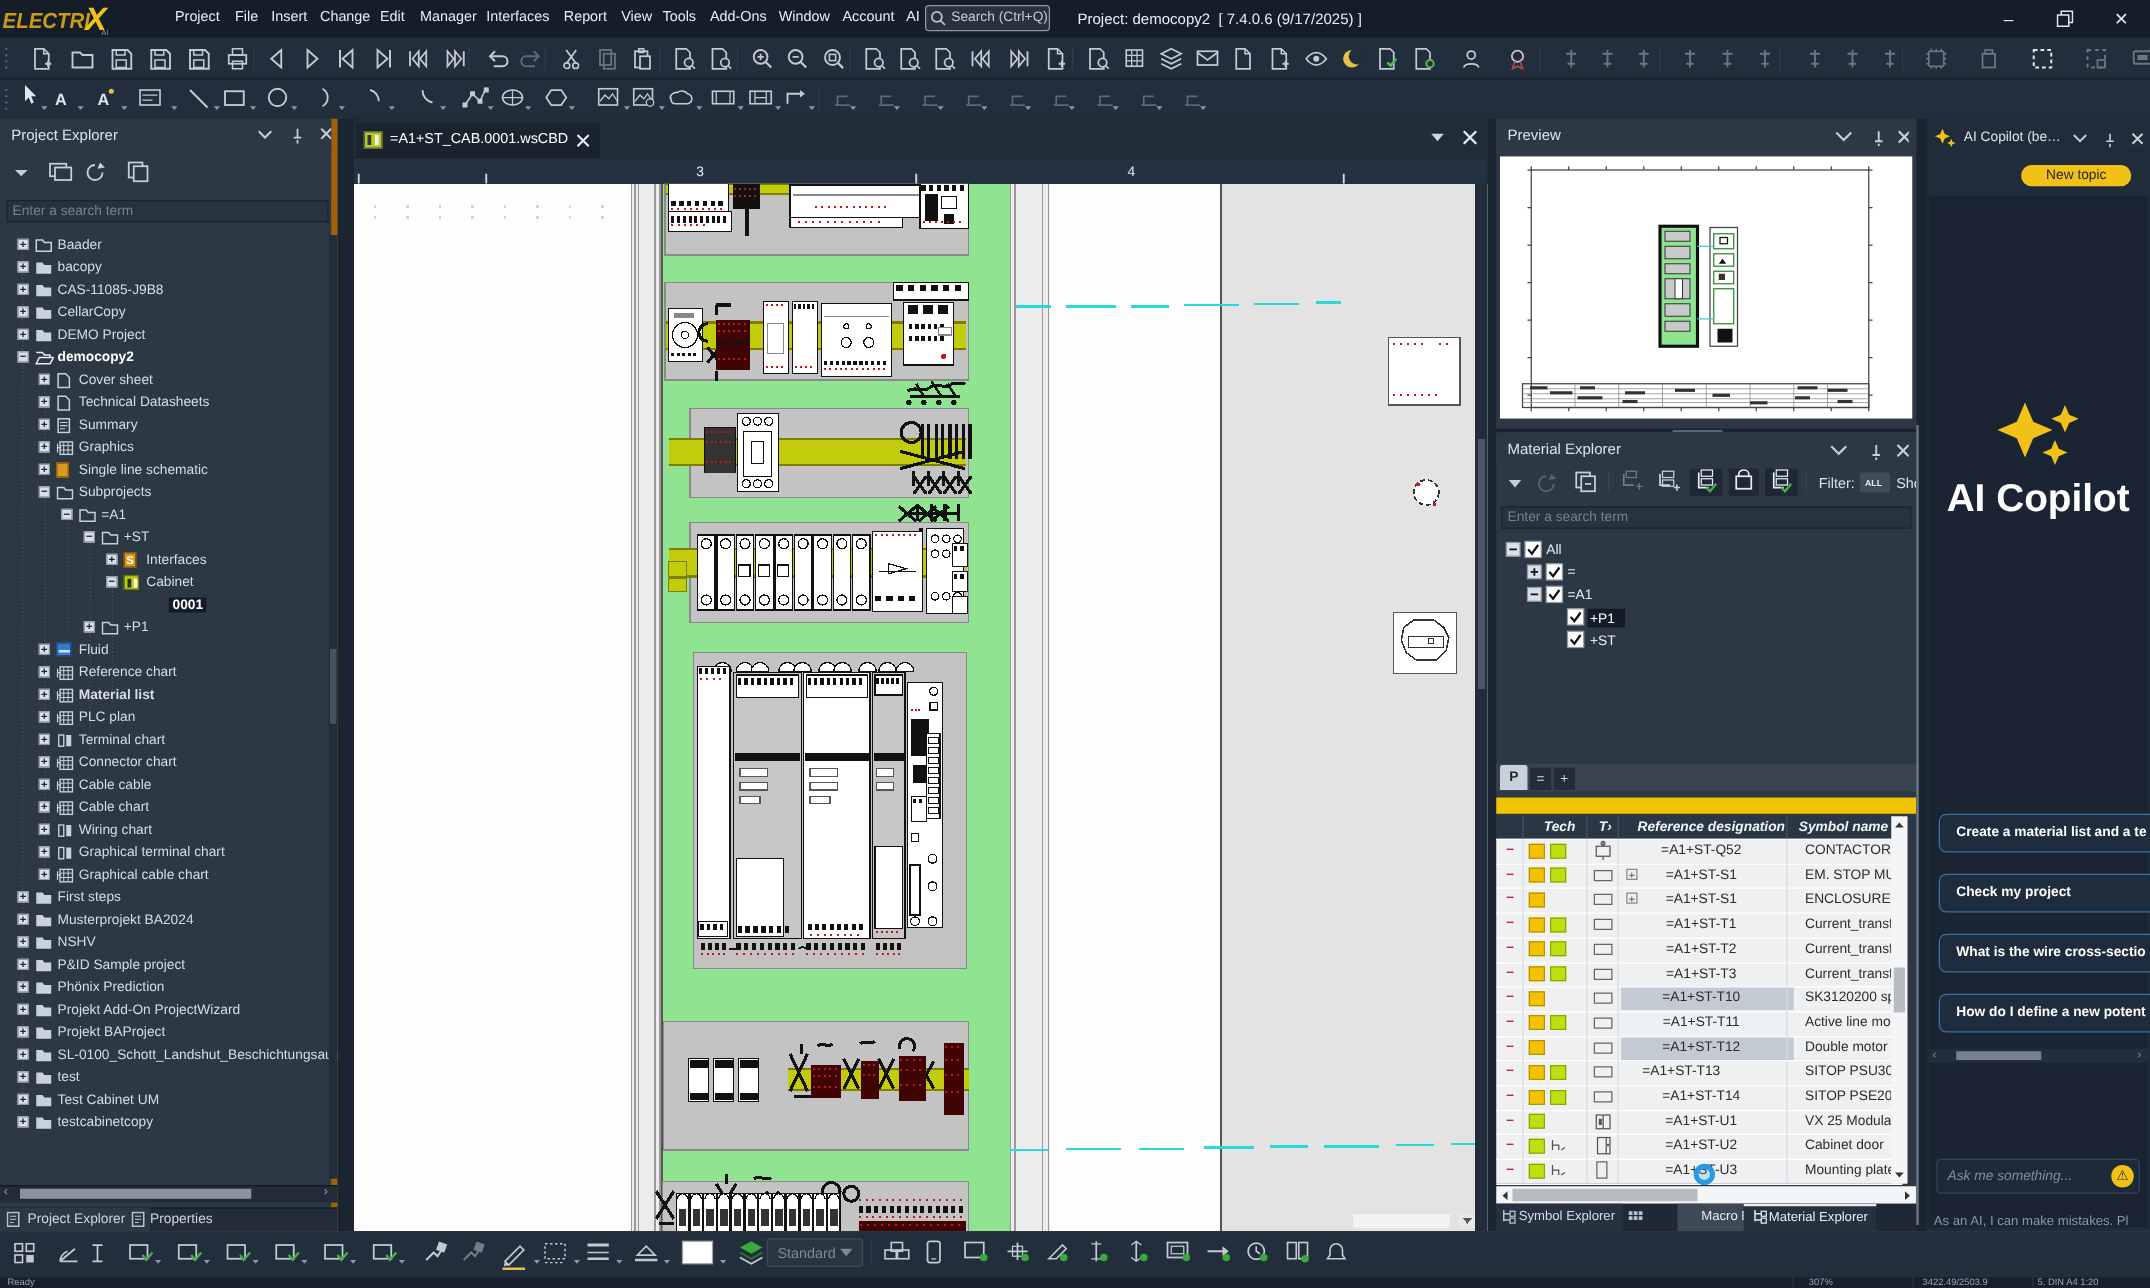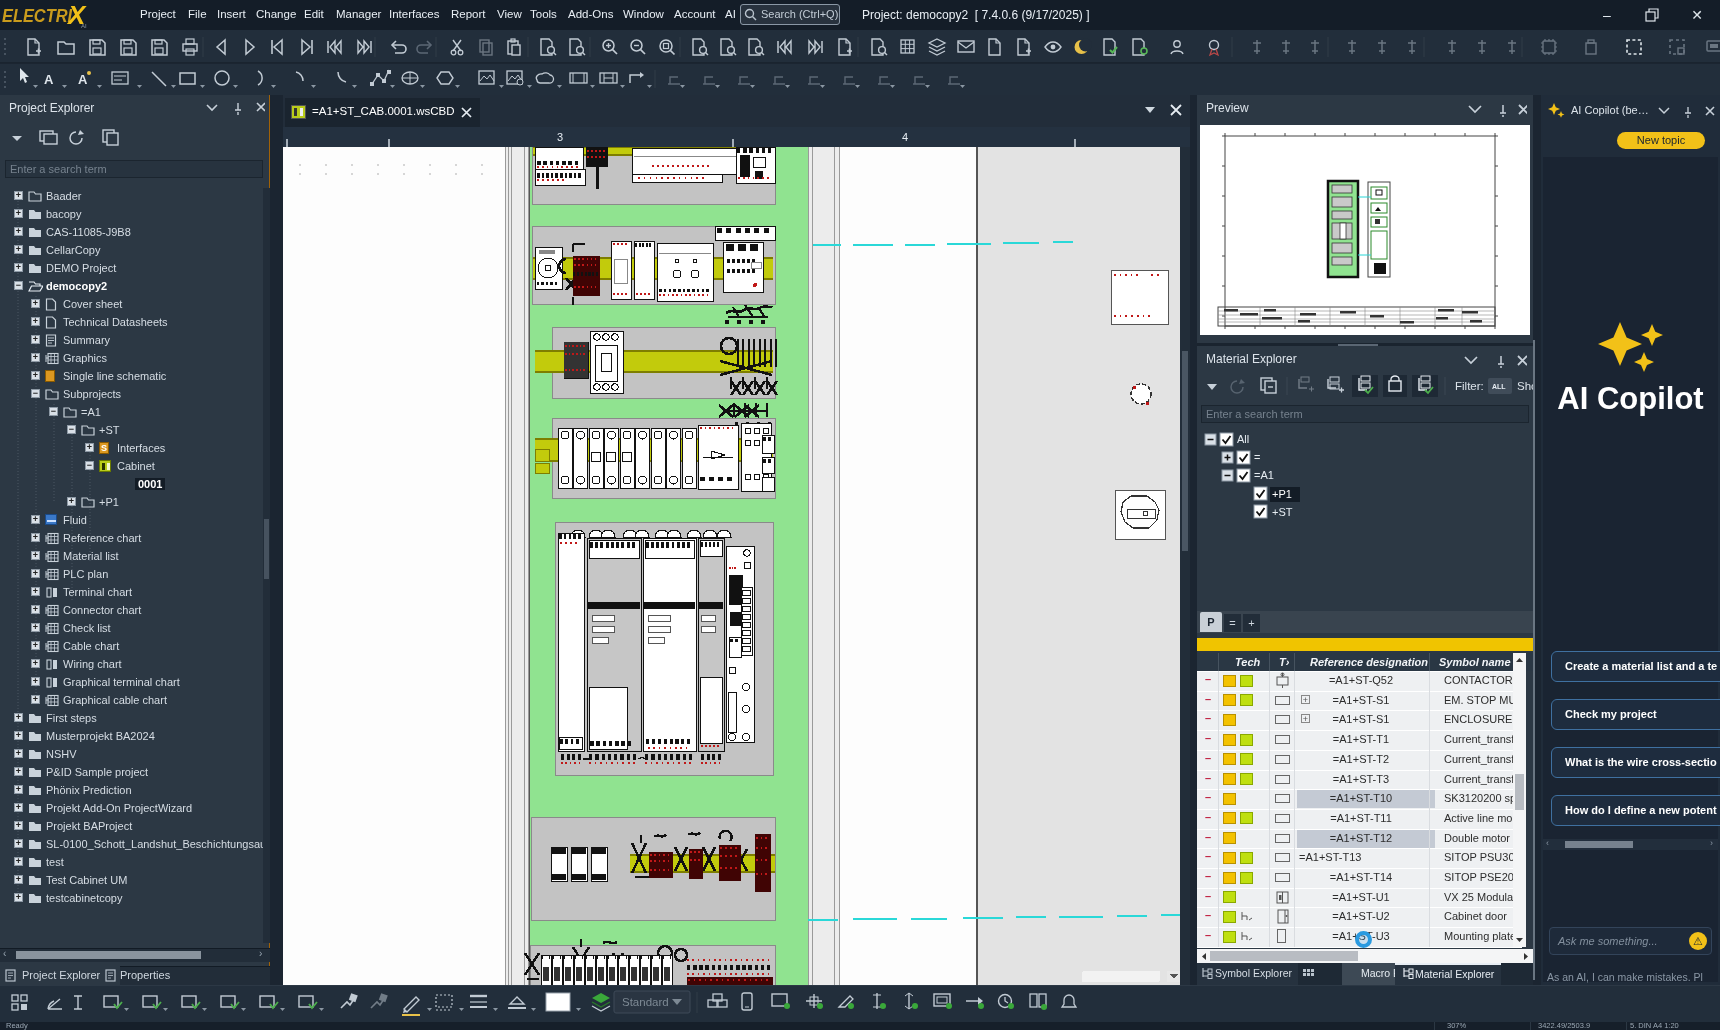--- a/index.html
+++ b/index.html
@@ -10,21 +10,21 @@
 #searchbox{left:740px;top:4px;width:100px;height:21px;background:#28323e;border:1px solid #8a97a5;border-radius:3px;color:#c2ccd6;font-size:11px;line-height:19px;padding-left:20px;white-space:nowrap;overflow:hidden;}
 #projtitle{left:862px;top:8px;font-size:12px;color:#e8eef4;}
 .wbtn{position:absolute;top:0;width:44px;height:30px;color:#dfe6ec;font-size:14px;text-align:center;line-height:30px;}
 
 #toolbar1{left:0;top:30px;width:1720px;height:33px;background:#222e3b;border-bottom:1px solid #1a242f;}
 #toolbar2{left:0;top:64px;width:1720px;height:31px;background:#222e3b;}
 #bottombar{left:0;top:985px;width:1720px;height:37px;background:#222e3b;border-top:1px solid #2c3845;}
 #statusbar{left:0;top:1022px;width:1720px;height:8px;background:#161f2a;}
 .sbtext{position:absolute;top:1021px;font-size:7.5px;color:#9aa7b3;}
 
-#leftpanel{left:0;top:95px;width:270px;height:890px;background:#2c3844;border-right:1px solid #a16207;}
+#leftpanel{left:0;top:95px;width:270px;height:890px;background:#2c3844;border-right:5px solid #a16207;}
 .phead{position:absolute;left:0;top:0;width:100%;height:26px;background:#2c3844;}
 .phead .t{position:absolute;left:9px;top:6px;font-size:12px;color:#dce3ea;}
 #lp-search{left:5px;top:65px;width:258px;height:18px;background:#27333f;border:1px solid #1b252f;color:#76828e;font-size:11px;line-height:16px;padding-left:4px;}
 .treerow{position:absolute;left:0;height:18px;font-size:11px;color:#d6dde4;white-space:nowrap;width:263px;overflow:hidden;}
 .exp{position:absolute;width:9px;height:9px;background:#d9e0e7;border:1px solid #8d99a5;font-size:9px;line-height:7px;text-align:center;color:#222;font-weight:bold;}
 #lp-tabs{left:0;top:871px;width:270px;height:19px;background:#222d39;border-top:1px solid #121b25;}
 .lptab{position:absolute;top:871px;height:19px;font-size:11px;color:#cfd7df;padding:3px 8px 0 22px;}
 
 #canvasarea{left:283px;top:95px;width:907px;height:890px;background:#1f2935;}
 #tabbar{left:0;top:0;width:907px;height:32px;background:#222d3a;}
@@ -554,21 +554,21 @@
         </svg>
         <span style="position:absolute;left:63px;top:3px;"><span style="">Reference chart</span></span>
       </div>
       <div class="treerow" style="top:452px;left:0;width:270px;">
         <div class="exp" style="left:31px;top:4px">+</div>
         <svg class="abs" style="left:45px;top:3px" width="14" height="13">
           <rect x="3" y="1.5" width="10" height="10" fill="none" stroke="#c9d2da" stroke-width="1.1"></rect>
           <path d="M3 4.5h10M6 1.5v10M9.5 1.5v10M3 8h10" stroke="#c9d2da" stroke-width="0.8"></path>
           <path d="M1 3v7M1 6h3" stroke="#c9d2da" stroke-width="1"></path>
         </svg>
-        <span style="position:absolute;left:63px;top:3px;"><span style="">Material list</span></span>
+        <span style="position:absolute;left:63px;top:3px;font-weight:bold;"><span style="">Material list</span></span>
       </div>
       <div class="treerow" style="top:470px;left:0;width:270px;">
         <div class="exp" style="left:31px;top:4px">+</div>
         <svg class="abs" style="left:45px;top:3px" width="14" height="13">
           <rect x="3" y="1.5" width="10" height="10" fill="none" stroke="#c9d2da" stroke-width="1.1"></rect>
           <path d="M3 4.5h10M6 1.5v10M9.5 1.5v10M3 8h10" stroke="#c9d2da" stroke-width="0.8"></path>
           <path d="M1 3v7M1 6h3" stroke="#c9d2da" stroke-width="1"></path>
         </svg>
         <span style="position:absolute;left:63px;top:3px;"><span style="">PLC plan</span></span>
       </div>
@@ -589,21 +589,21 @@
         </svg>
         <span style="position:absolute;left:63px;top:3px;"><span style="">Connector chart</span></span>
       </div>
       <div class="treerow" style="top:524px;left:0;width:270px;">
         <div class="exp" style="left:31px;top:4px">+</div>
         <svg class="abs" style="left:45px;top:3px" width="14" height="13">
           <rect x="3" y="1.5" width="10" height="10" fill="none" stroke="#c9d2da" stroke-width="1.1"></rect>
           <path d="M3 4.5h10M6 1.5v10M9.5 1.5v10M3 8h10" stroke="#c9d2da" stroke-width="0.8"></path>
           <path d="M1 3v7M1 6h3" stroke="#c9d2da" stroke-width="1"></path>
         </svg>
-        <span style="position:absolute;left:63px;top:3px;"><span style="">Check list</span></span>
+        <span style="position:absolute;left:63px;top:3px;"><span style="">Cable cable</span></span>
       </div>
       <div class="treerow" style="top:542px;left:0;width:270px;">
         <div class="exp" style="left:31px;top:4px">+</div>
         <svg class="abs" style="left:45px;top:3px" width="14" height="13">
           <rect x="3" y="1.5" width="10" height="10" fill="none" stroke="#c9d2da" stroke-width="1.1"></rect>
           <path d="M3 4.5h10M6 1.5v10M9.5 1.5v10M3 8h10" stroke="#c9d2da" stroke-width="0.8"></path>
           <path d="M1 3v7M1 6h3" stroke="#c9d2da" stroke-width="1"></path>
         </svg>
         <span style="position:absolute;left:63px;top:3px;"><span style="">Cable chart</span></span>
       </div>
@@ -1768,21 +1768,21 @@
         <div style="position:absolute;left:78px;top:5px;width:15px;height:9px;border:1px solid #666"></div>
         <div style="position:absolute;left:100px;top:0;width:138px;height:19px;background:#c4cad4"></div>
         <span style="position:absolute;left:104px;top:3px;width:120px;text-align:center;white-space:nowrap;">=A1+ST-T12</span>
         <span style="position:absolute;left:247px;top:3px;width:69px;white-space:nowrap;overflow:hidden;">Double motor ...</span>
       </div>
       <div class="abs" style="left:0;top:502.3px;width:325px;height:19.7px;color:#2c2c2c;font-size:11px;">
         <span style="position:absolute;left:8px;top:2px;color:#c02040;font-weight:bold">–</span>
         <div style="position:absolute;left:26px;top:3.5px;width:13px;height:12px;background:#f3c200;border:1px solid #b89000"></div>
         <div style="position:absolute;left:43px;top:3.5px;width:13px;height:12px;background:#bfdf10;border:1px solid #8aa800"></div>
         <div style="position:absolute;left:78px;top:5px;width:15px;height:9px;border:1px solid #666"></div>
-        <span style="position:absolute;left:102px;top:3px;width:120px;text-align:left;white-space:nowrap;">=A1+ST-T13</span>
+        <span style="position:absolute;left:88px;top:3px;width:120px;text-align:center;white-space:nowrap;">=A1+ST-T13</span>
         <span style="position:absolute;left:247px;top:3px;width:69px;white-space:nowrap;overflow:hidden;">SITOP PSU30..</span>
       </div>
       <div class="abs" style="left:0;top:522.0px;width:325px;height:19.7px;color:#2c2c2c;font-size:11px;">
         <span style="position:absolute;left:8px;top:2px;color:#c02040;font-weight:bold">–</span>
         <div style="position:absolute;left:26px;top:3.5px;width:13px;height:12px;background:#f3c200;border:1px solid #b89000"></div>
         <div style="position:absolute;left:43px;top:3.5px;width:13px;height:12px;background:#bfdf10;border:1px solid #8aa800"></div>
         <div style="position:absolute;left:78px;top:5px;width:15px;height:9px;border:1px solid #666"></div>
         <span style="position:absolute;left:104px;top:3px;width:120px;text-align:center;white-space:nowrap;">=A1+ST-T14</span>
         <span style="position:absolute;left:247px;top:3px;width:69px;white-space:nowrap;overflow:hidden;">SITOP PSE20..</span>
       </div>

